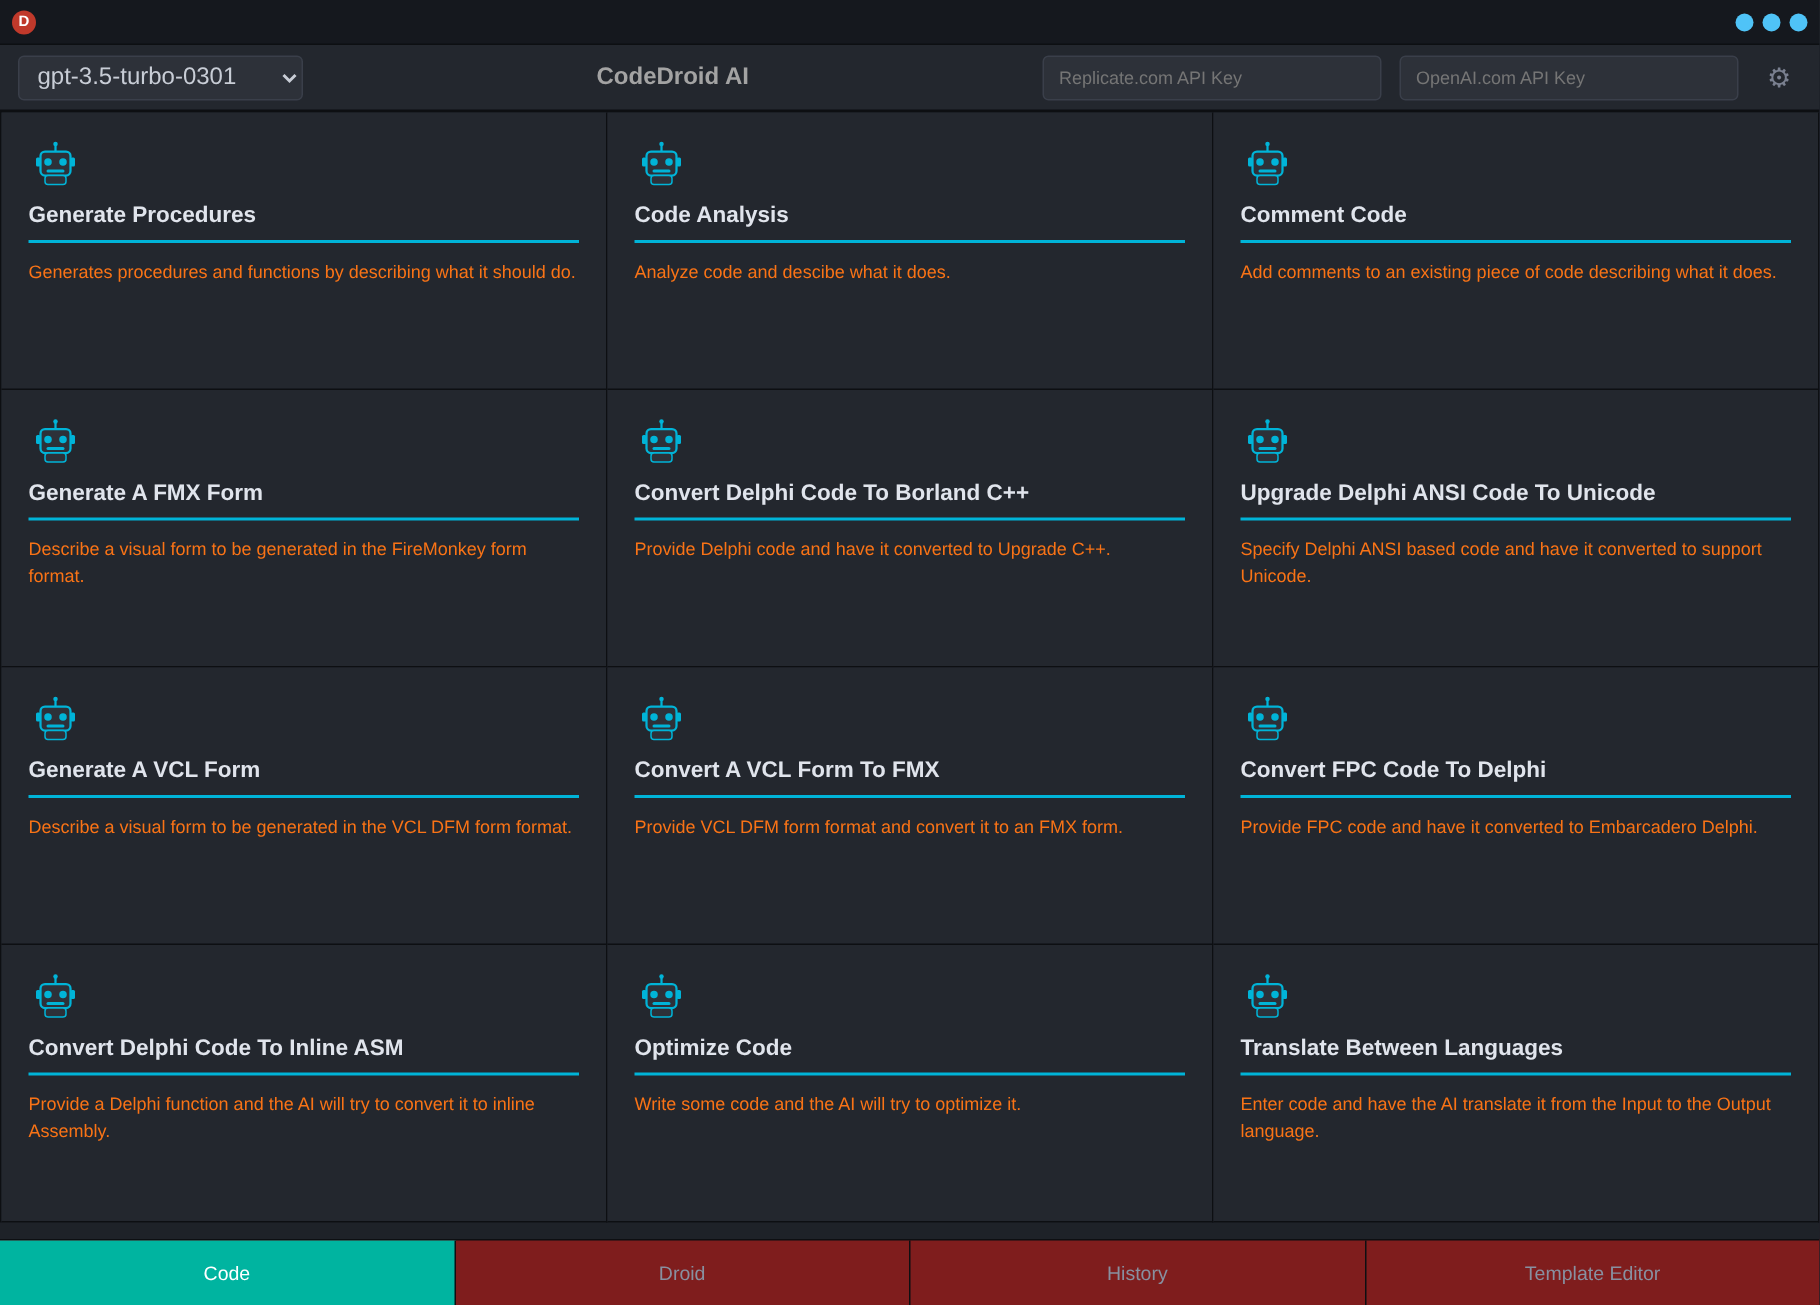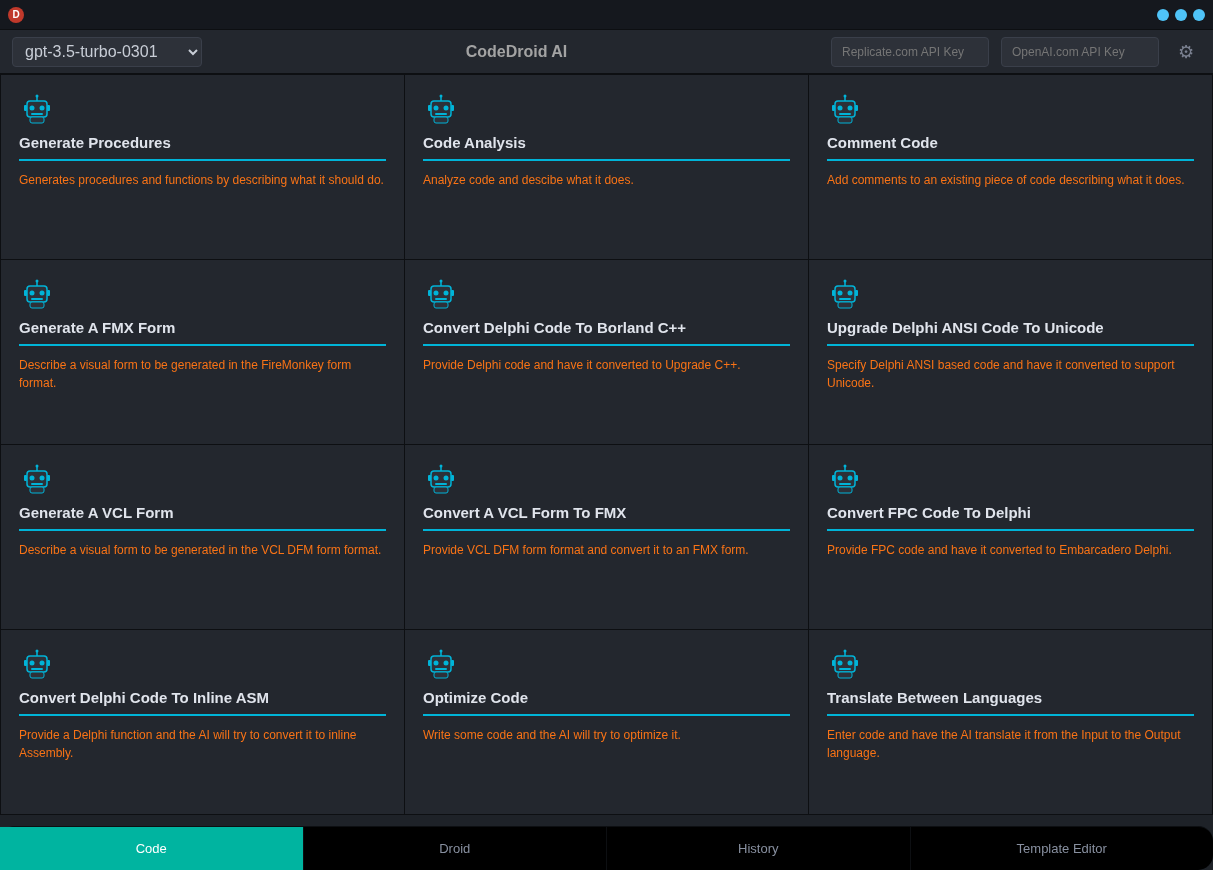--- a/index.html
+++ b/index.html
@@ -77,21 +77,21 @@
       font-weight: 600;
       color: #a3a3a3;
     }
     .header-input {
       background: #2d3139;
       border: 1px solid #3a3f4a;
       color: #7a8090;
       padding: 4px 10px;
       border-radius: 4px;
       font-size: 12px;
-      width: 158px;
+      width: 226px;
       height: 30px;
       outline: none;
     }
     .header-gear {
       width: 30px;
       height: 30px;
       display: flex;
       align-items: center;
       justify-content: center;
       cursor: pointer;
@@ -146,22 +146,21 @@
       width: 36px;
       height: 36px;
     }
 
     
     .bottom-tabs {
       height: 44px;
       display: flex;
       flex-shrink: 0;
       border-top: 1px solid #0d0f12;
-      background: #000000;
-      border-radius: 15px;
+      background: #7f1d1d;
     }
     .tab {
       flex: 1;
       display: flex;
       align-items: center;
       justify-content: center;
       font-size: 13px;
       font-weight: 500;
       cursor: pointer;
       color: #8890a0;

